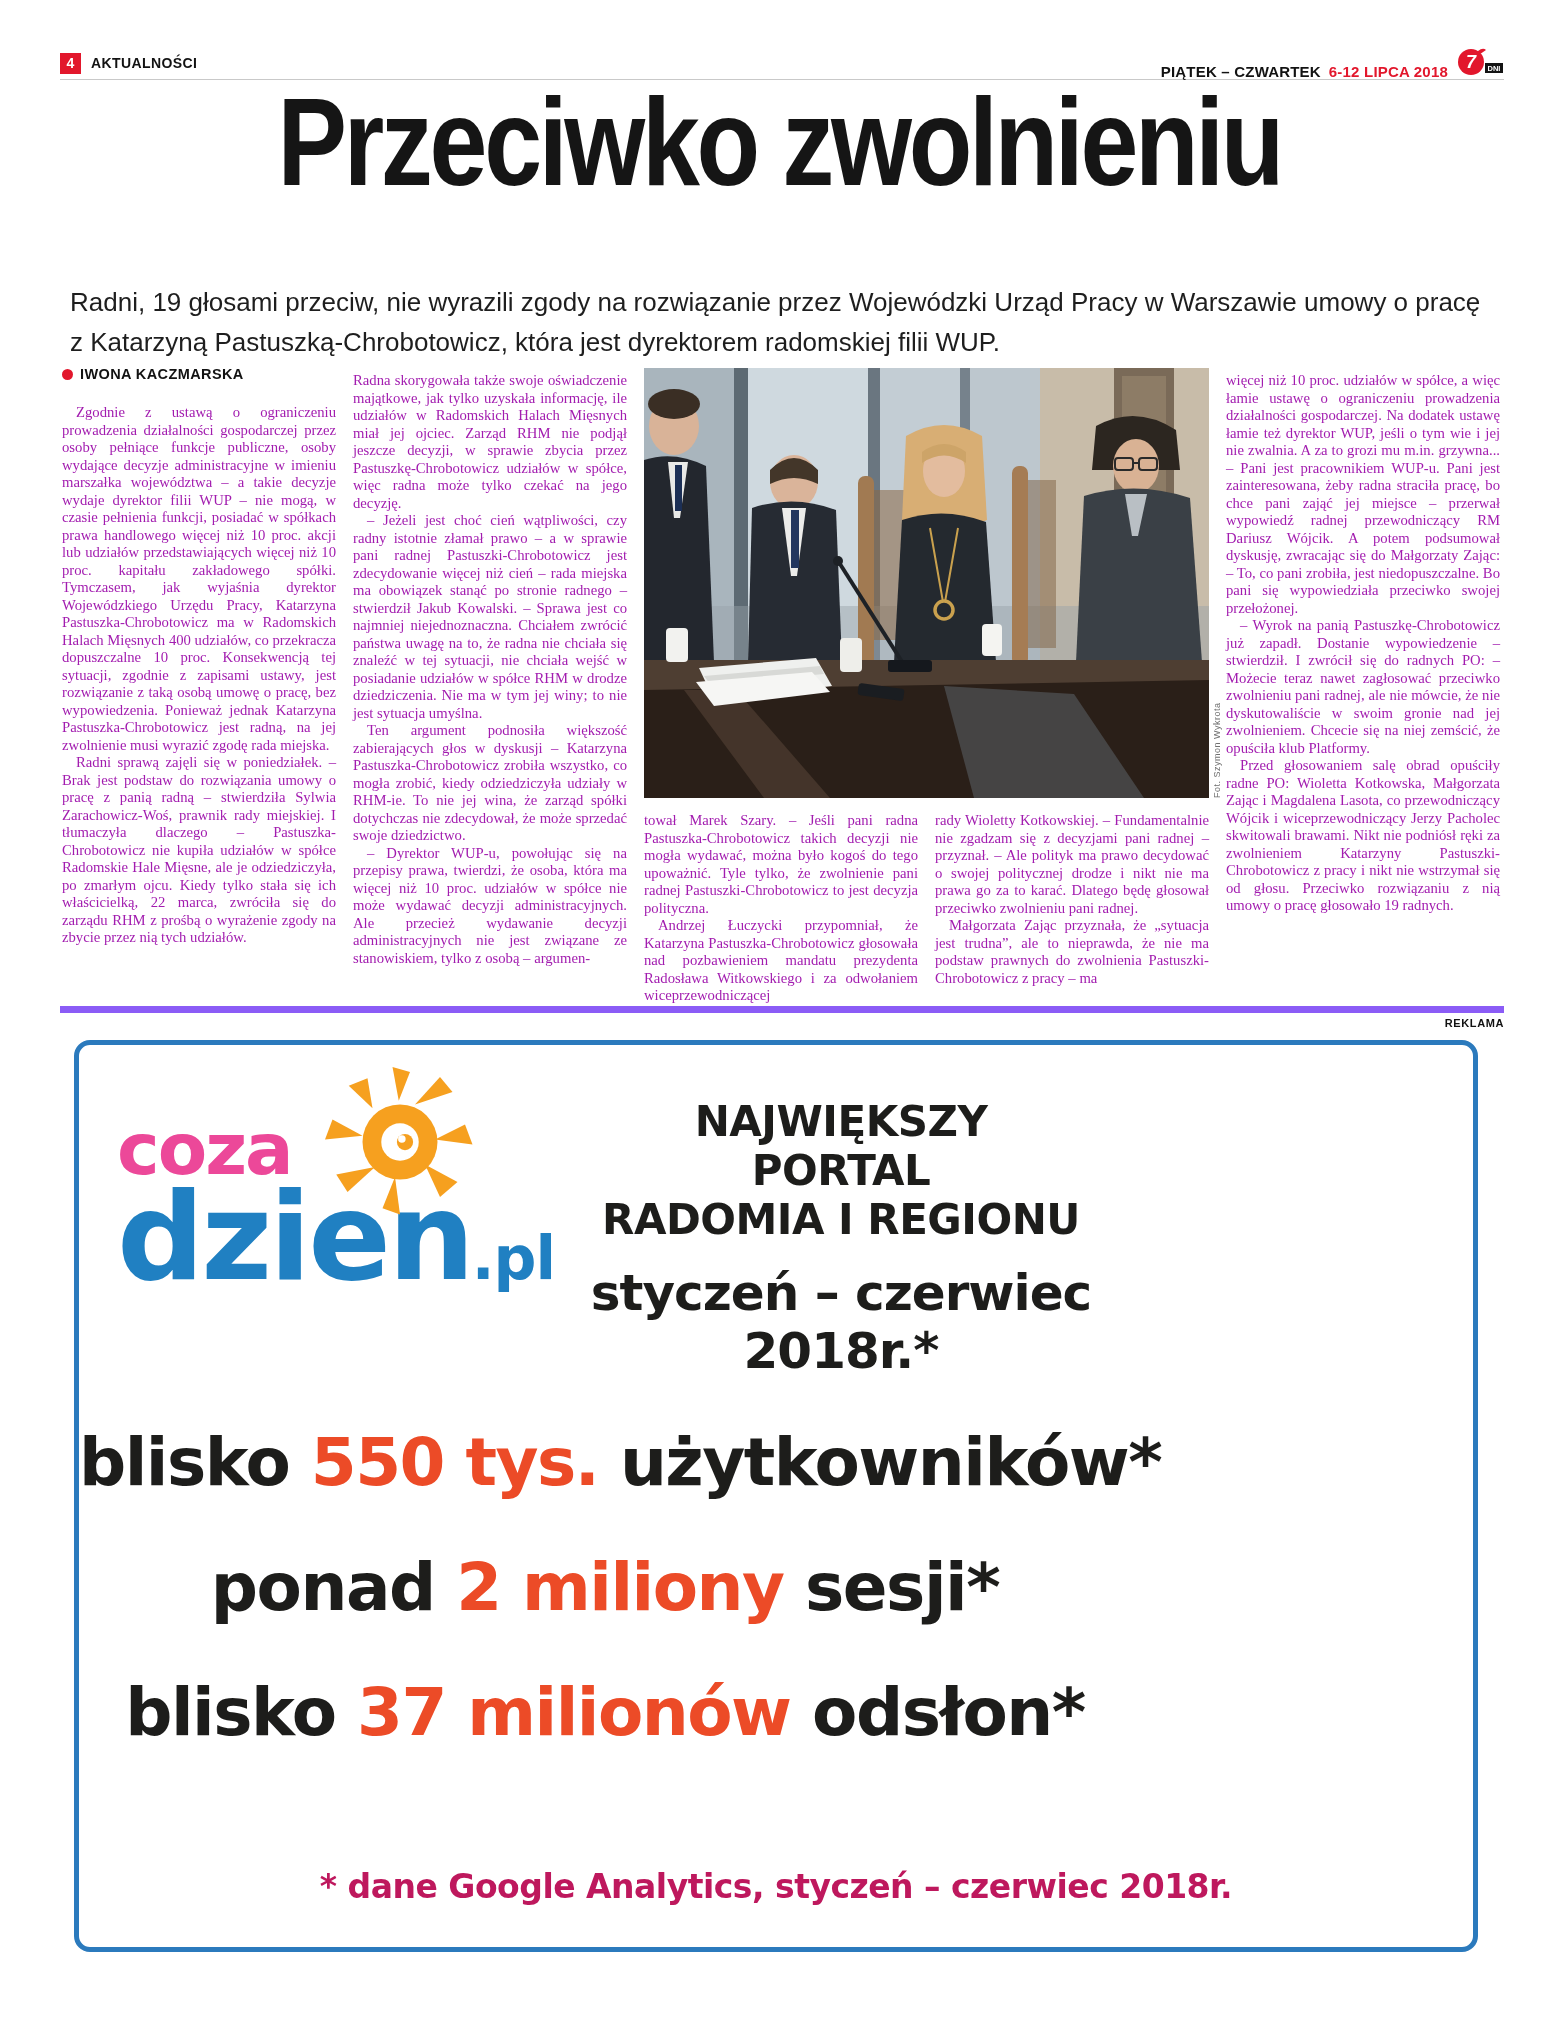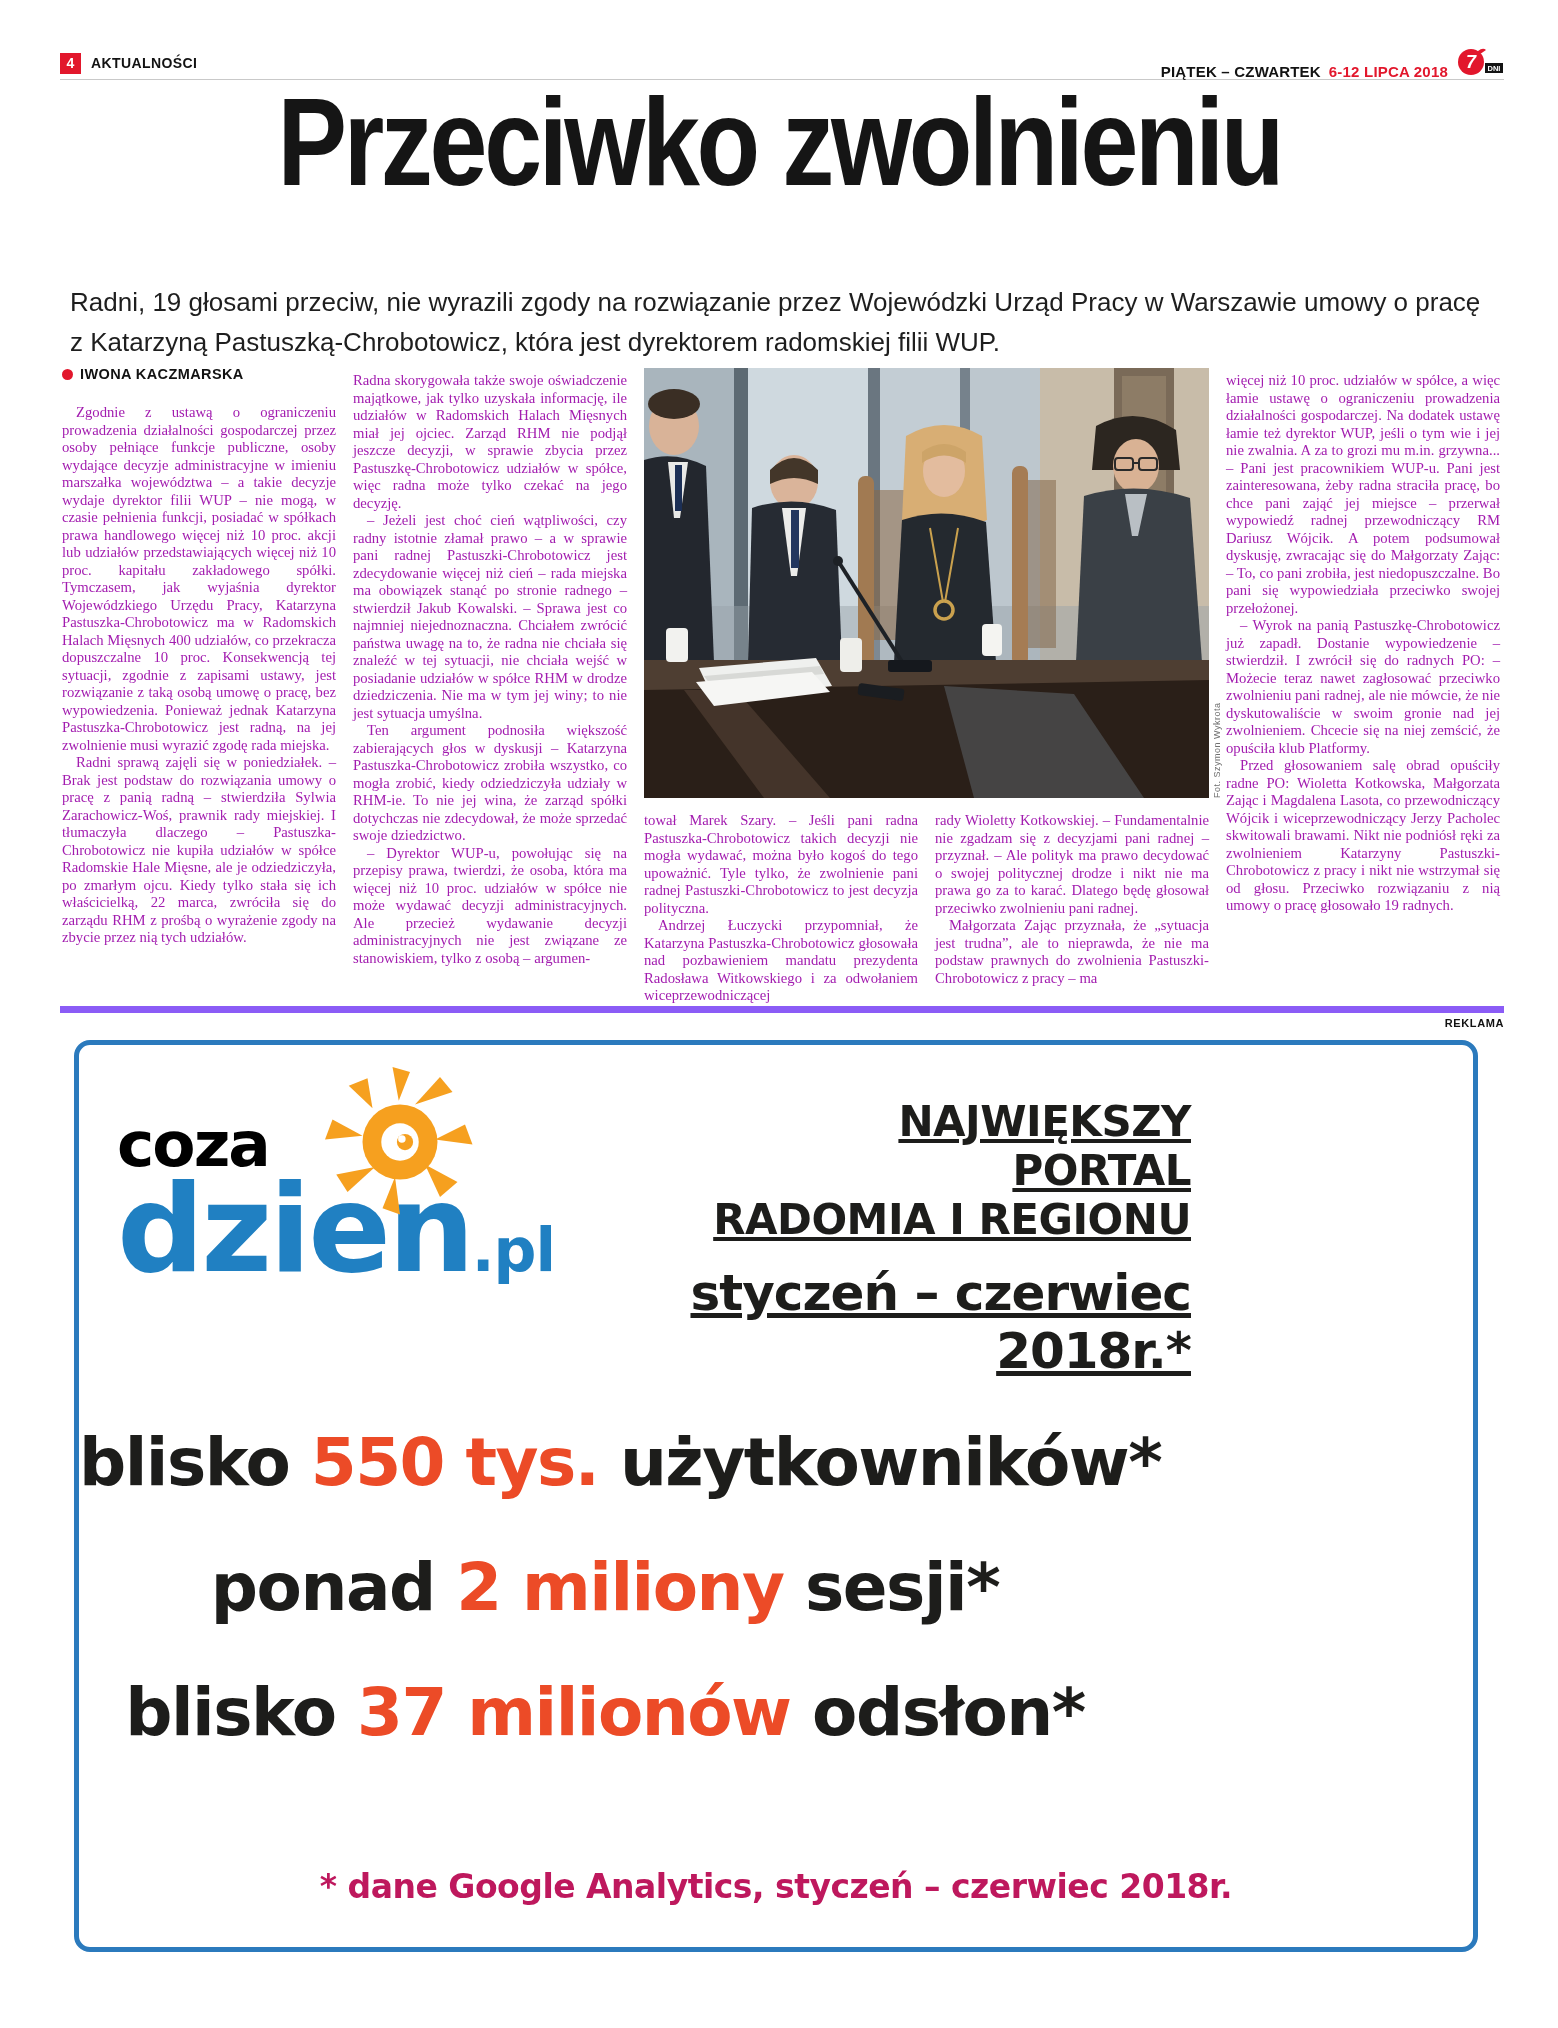--- a/index.html
+++ b/index.html
@@ -49,26 +49,26 @@
                text-align:right;}
   .reklama-label{display:inline-block;padding-top:3px;font-size:11px;font-weight:bold;
                  letter-spacing:.6px;color:#111;}
 
   
   .ad{position:absolute;top:1040px;left:74px;width:1404px;height:912px;box-sizing:border-box;
       border:5px solid #2b7abd;border-radius:16px;background:#fff;
       font-family:"DejaVu Sans","Liberation Sans",sans-serif;}
   .ad-top{display:flex;padding-top:38px;}
   .logo{position:relative;width:410px;margin-left:38px;padding-top:34px;}
-  .logo-line1{font-weight:bold;font-size:63px;line-height:.9;color:#000000;letter-spacing:-2px;}
+  .logo-line1{font-weight:bold;font-size:72px;line-height:.9;color:#ec4899;letter-spacing:-2px;}
   .logo-sun{position:absolute;top:-16px;left:208px;}
   .logo-line2{font-weight:bold;font-size:122px;line-height:1;color:#2080c2;letter-spacing:-3px;
               margin-top:-6px;white-space:nowrap;}
   .logo-tld{font-size:60px;letter-spacing:-1px;}
-  .ad-head{width:700px;margin-left:-36px;padding-top:14px;text-align:right;color:#1d1d1b;text-decoration:underline;}
+  .ad-head{width:700px;margin-left:-36px;padding-top:14px;text-align:center;color:#1d1d1b;}
   .ad-head-line{font-weight:bold;font-size:42px;line-height:1.17;letter-spacing:-.5px;}
   .ad-period{font-weight:bold;font-size:50px;letter-spacing:-1px;margin-top:20px;color:#1d1d1b;}
   .ad-stats{width:1052px;margin-top:44px;text-align:center;color:#1d1d1b;}
   .stat-line{font-weight:bold;font-size:66px;letter-spacing:-1.5px;margin-bottom:48px;
              white-space:nowrap;}
   .stat-hl{color:#ec4b27;}
   .ad-footnote{margin-top:116px;text-align:center;font-weight:bold;font-size:33px;
                letter-spacing:-.5px;color:#be185d;}
 </style>
 </head>

